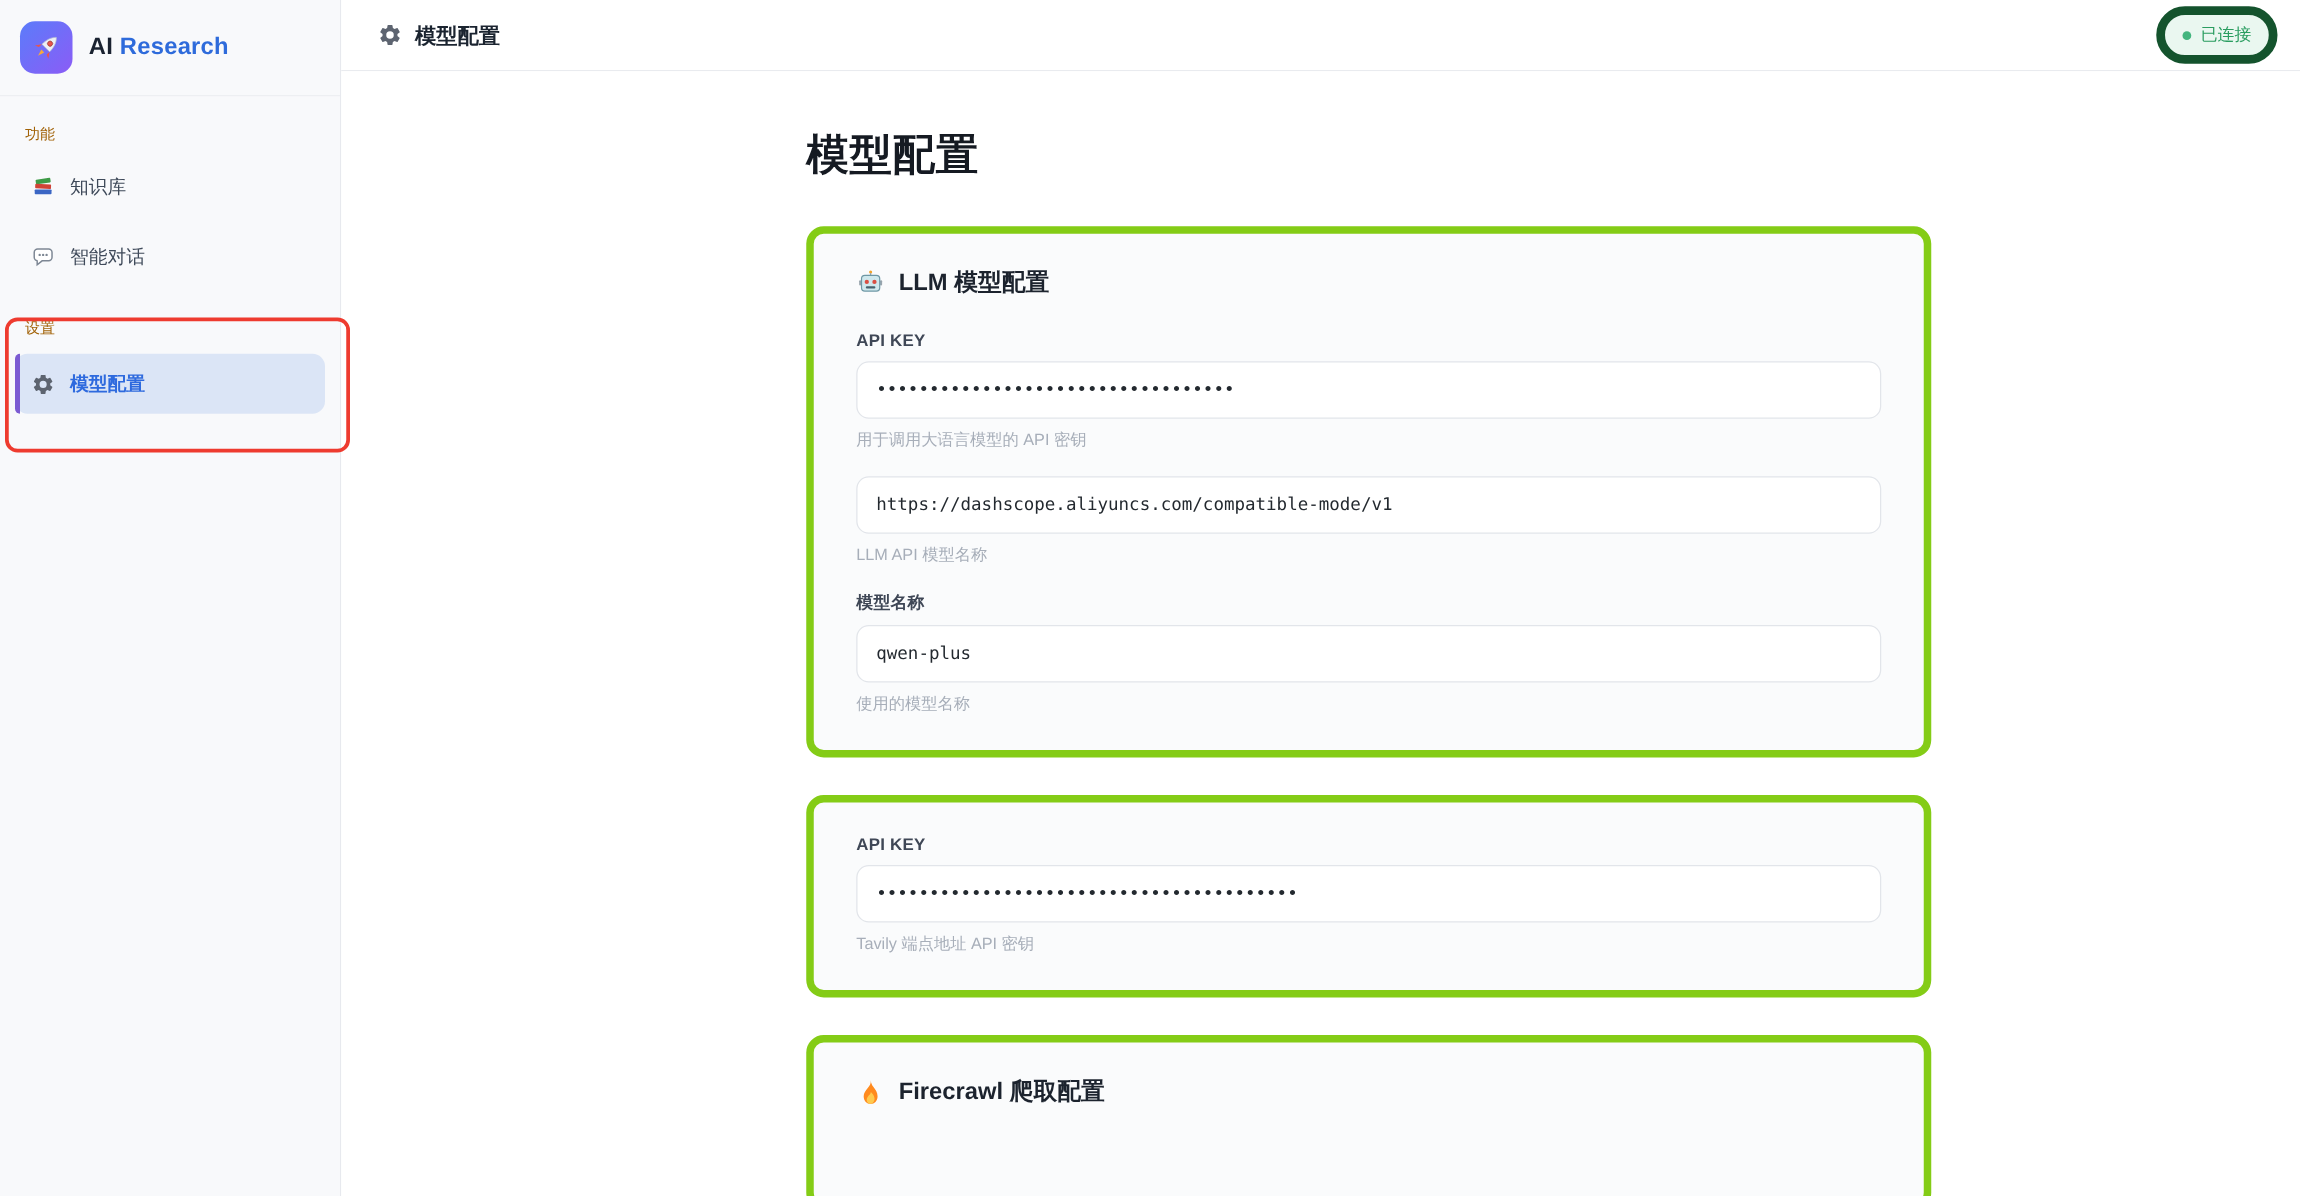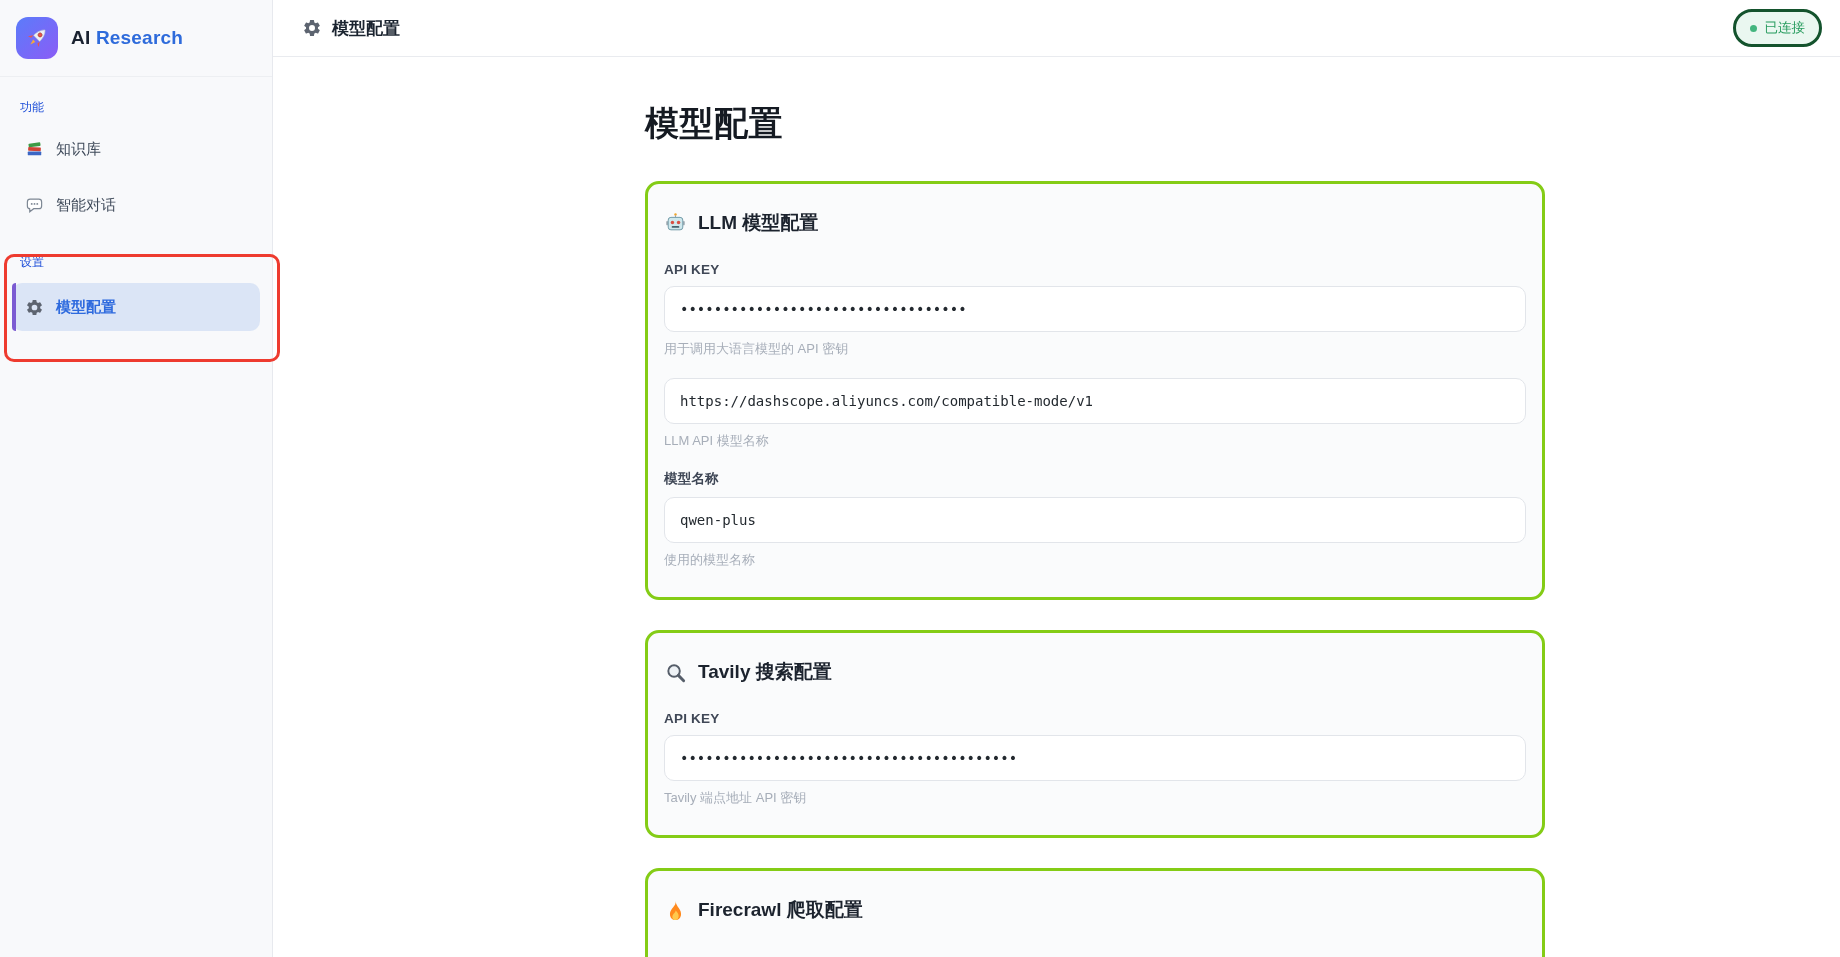--- a/index.html
+++ b/index.html
@@ -12,21 +12,21 @@
     border-right:1px solid #e7e9ee; }
   .side-head { height:77px; display:flex; align-items:center; gap:13px;
     padding:0 16px; border-bottom:1px solid #edeff2; cursor:pointer; }
   .logo { width:42px; height:42px; border-radius:12px; flex:0 0 auto;
     background:linear-gradient(135deg,#5b7cfa,#8b5cf6);
     display:flex; align-items:center; justify-content:center; }
   .logo svg { width:26px; height:26px; }
   .brand-text { font-size:19px; font-weight:700; color:#1a2230; letter-spacing:.2px; }
   .brand-text .accent { color:#2e6bdb; }
 
-  .section-label { padding:26px 20px 10px; font-size:12px; color:#1d4ed8; }
+  .section-label { padding:26px 20px 10px; font-size:12px; color:#a16207; }
   .section-first .section-label { padding-top:22px; }
   .nav-item { position:relative; display:flex; align-items:center; gap:12px;
     margin:2px 12px; padding:11px 12px; border-radius:10px; font-size:15px;
     color:#3f4a5a; cursor:pointer; }
   .nav-item + .nav-item { margin-top:14px; }
   .nav-icon { width:20px; height:20px; display:flex; align-items:center;
     justify-content:center; flex:0 0 auto; }
   .nav-icon svg { width:19px; height:19px; }
   .nav-item.active { background:#dbe5f6; color:#2e6ade; font-weight:600;
     padding-top:14px; padding-bottom:14px; }
@@ -39,31 +39,31 @@
     pointer-events:none; z-index:40; }
 
   
   .main { flex:1; display:flex; flex-direction:column; height:100%; min-width:0; }
   header { height:57px; min-height:57px; background:#fff; border-bottom:1px solid #e9ebef;
     display:flex; align-items:center; padding:0 18px 0 29px; gap:10px; }
   .head-icon svg { width:20px; height:20px; display:block; }
   .head-title { font-size:17px; font-weight:700; color:#1b2430; }
   .spacer { flex:1; }
   .badge { display:inline-flex; align-items:center; gap:8px; padding:7px 14px;
-    border-radius:999px; background:#eaf7f0; border:3px solid #14532d;
+    border-radius:999px; background:#eaf7f0; border:7px solid #14532d;
     color:#2a9d60; font-size:13.5px; }
   .dot { width:7px; height:7px; border-radius:50%; background:#43b57e; }
 
   .content { flex:1; overflow:hidden; padding:44px 0 0 372px; background:#fff; }
   .container { width:900px; }
   h1.page-title { font-size:34px; font-weight:700; color:#151a22; letter-spacing:.5px; }
   .subtitle { margin-top:13px; font-size:15px; color:#6e7683; }
 
-  .card { margin-top:30px; background:#fafbfc; border:3px solid #84cc16;
-    border-radius:14px; padding:26px 16px 28px; }
+  .card { margin-top:30px; background:#fafbfc; border:6px solid #84cc16;
+    border-radius:14px; padding:26px 34px 28px; }
   .card-first { margin-top:34px; }
   .card-head { display:flex; align-items:center; gap:11px; margin-bottom:26px; }
   .card-icon svg { width:23px; height:23px; display:block; }
   .card-head h2 { font-size:19px; font-weight:700; color:#1c232e; }
 
   .field { margin-bottom:20px; }
   .field:last-child { margin-bottom:0; }
   .field label { display:block; font-size:13.5px; font-weight:700; color:#3f4756;
     letter-spacing:.2px; margin-bottom:9px; }
   .field input { width:100%; height:46px; border:1px solid #e2e5ea; border-radius:10px;
@@ -209,28 +209,20 @@
             <p class="help">LLM API 模型名称</p>
           </div>
           <div class="field">
             <label>模型名称</label>
             <input type="text" value="qwen-plus" style="">
             <p class="help">使用的模型名称</p>
           </div>
         </section>
 
         <section class="card">
-          <div class="card-head">
-            <span class="card-icon">
-                <svg>
-                  <use href="#i-search"></use>
-                </svg>
-              </span>
-            <h2>Tavily 搜索配置</h2>
-          </div>
           <div class="field">
             <label>API KEY</label>
             <input type="text" value="••••••••••••••••••••••••••••••••••••••••" style="">
             <p class="help">Tavily 端点地址 API 密钥</p>
           </div>
         </section>
 
         <section class="card" style="min-height:140px;">
           <div class="card-head" style="margin-bottom:0;">
             <span class="card-icon">

